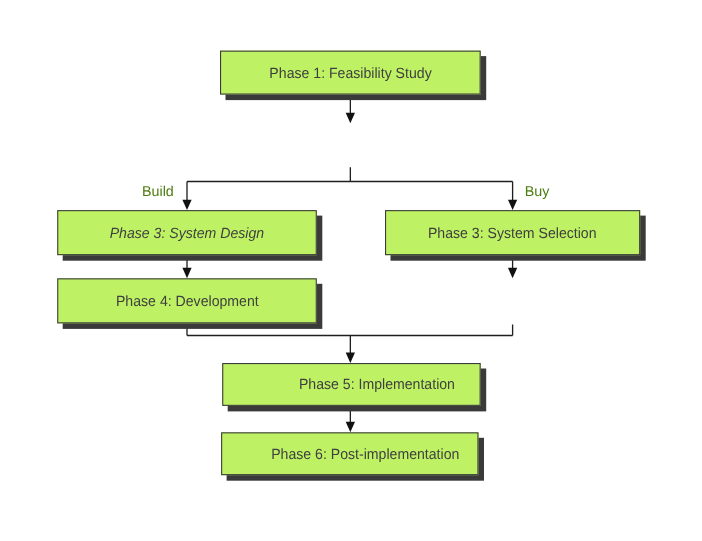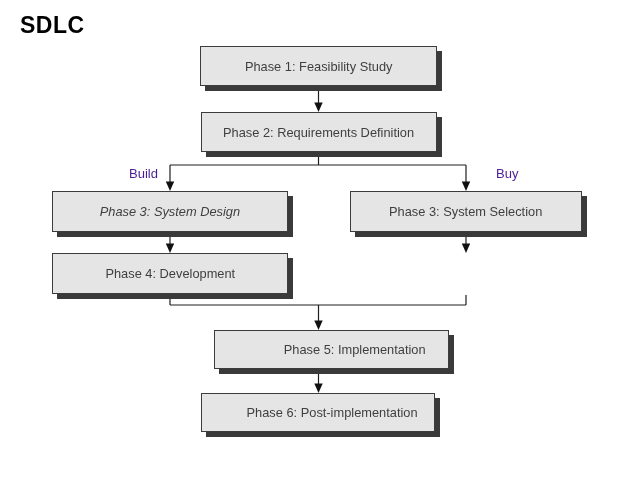--- a/index.html
+++ b/index.html
@@ -27,57 +27,56 @@
   #connectors {
     position: absolute;
     left: 0;
     top: 0;
     width: 638px;
     height: 492px;
   }
   .node {
     position: absolute;
     box-sizing: border-box;
-    background: #e5e5e5;
+    background: #bef264;
     border: 1px solid #3c3c3c;
     box-shadow: 5px 5px 0 #3a3a3a;
     display: flex;
     align-items: center;
     justify-content: center;
   }
   .node .lbl {
     display: inline-block;
     font-size: 13.5px;
     color: #3f3f3f;
     transform: scaleX(0.95);
     white-space: nowrap;
   }
   .branch-label {
     position: absolute;
     font-size: 13px;
-    color: #4c1d95;
+    color: #4d7c0f;
     white-space: nowrap;
   }
   #node-phase1        { left: 200px; top:  46px; width: 237px; height: 40px; }
   #node-phase2        { left: 201px; top: 112px; width: 236px; height: 40px; }
   #node-phase3-build  { left:  52px; top: 191px; width: 236px; height: 41px; font-style: italic; }
   #node-phase3-buy    { left: 350px; top: 191px; width: 232px; height: 41px; }
   #node-phase4-build  { left:  52px; top: 253px; width: 236px; height: 41px; }
   #node-phase4-buy    { left: 350px; top: 253px; width: 232px; height: 41px; }
-  #node-phase5        { left: 214px; top: 330px; width: 235px; height: 39px; padding-left: 47px; }
+  #node-phase5        { left: 202px; top: 330px; width: 235px; height: 39px; padding-left: 47px; }
   #node-phase6        { left: 201px; top: 393px; width: 234px; height: 39px; padding-left: 28px; }
   #label-build { left: 118px; top: 166px; width: 40px; text-align: right; }
-  #label-buy   { left: 477px; top: 166px; margin-left: 19px; }
+  #label-buy   { left: 477px; top: 166px; }
 </style>
 </head>
 <body>
 
 <div id="stage">
 
-  <div id="title">SDLC</div>
 
   <svg id="connectors" viewBox="0 0 638 492" xmlns="http://www.w3.org/2000/svg">
     <g stroke="#1f1f1f" stroke-width="1.2" fill="none">
       <path d="M318.5 86 L318.5 103"></path>
       <path d="M318.5 152 L318.5 165 M170 165 L466 165 M170 165 L170 182 M466 165 L466 182"></path>
       <path d="M170 232 L170 244"></path>
       <path d="M466 232 L466 244"></path>
       <path d="M170 295 L170 305 M466 295 L466 305 M170 305 L466 305 M318.5 305 L318.5 321"></path>
       <path d="M318.5 369 L318.5 384"></path>
     </g>
@@ -89,23 +88,20 @@
       <polygon points="461.8,243.5 470.2,243.5 466,253"></polygon>
       <polygon points="314.3,320.5 322.7,320.5 318.5,330"></polygon>
       <polygon points="314.3,383.5 322.7,383.5 318.5,393"></polygon>
     </g>
   </svg>
 
   <div class="node" id="node-phase1">
     <span class="lbl">Phase 1: Feasibility Study</span>
   </div>
 
-  <div class="node" id="node-phase2">
-    <span class="lbl">Phase 2: Requirements Definition</span>
-  </div>
 
   <div class="branch-label" id="label-build">Build</div>
   <div class="branch-label" id="label-buy">Buy</div>
 
   <div class="node" id="node-phase3-build">
     <span class="lbl">Phase 3: System Design</span>
   </div>
 
   <div class="node" id="node-phase3-buy">
     <span class="lbl">Phase 3: System Selection</span>

